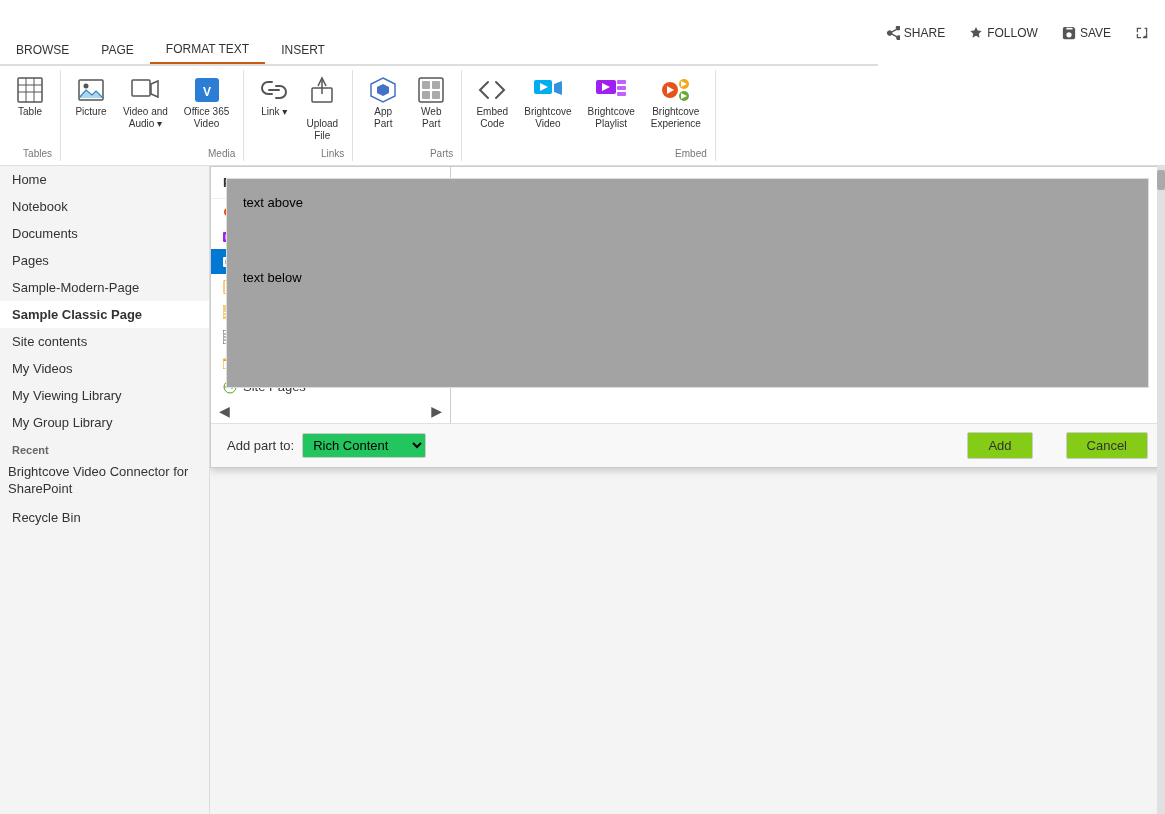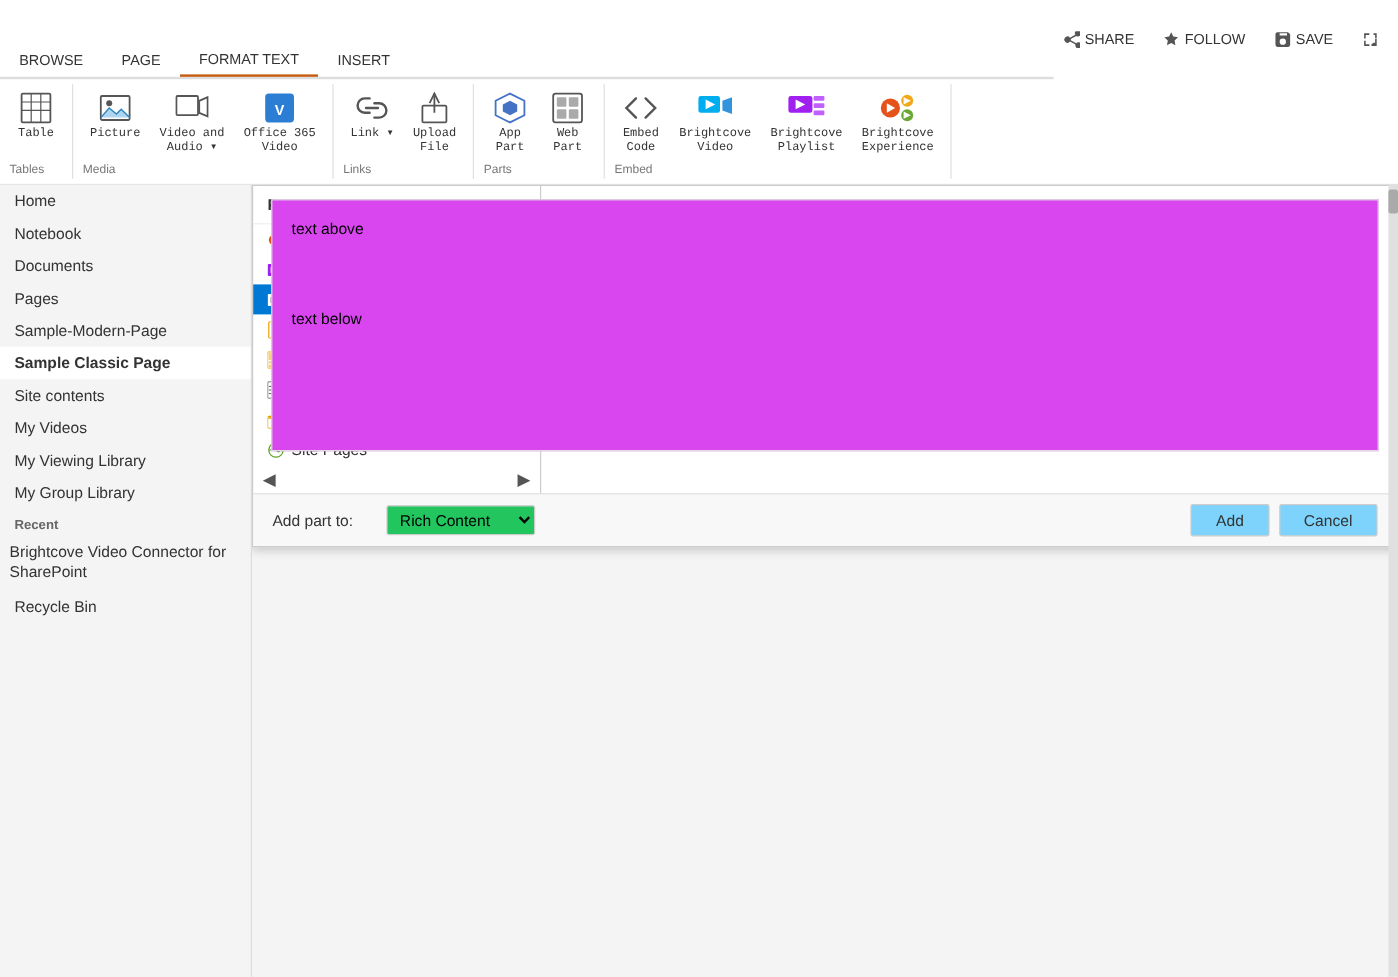--- a/index.html
+++ b/index.html
@@ -23,28 +23,28 @@
     .ribbon-actions { margin-left: auto; display: flex; align-items: center; gap: 8px; padding-right: 8px; justify-content: flex-end; }
     .ribbon-action-btn {
       display: flex; align-items: center; gap: 4px;
       font-size: 12px; color: #333; border: none; background: none; cursor: pointer; padding: 4px 8px;
     }
     .ribbon-action-btn svg { width: 14px; height: 14px; }
 
     .ribbon-content { display: flex; padding: 4px 0; background: #fff; }
     .ribbon-group { display: flex; flex-direction: column; border-right: 1px solid #e0e0e0; padding: 0 8px; }
     .ribbon-group-items { display: flex; gap: 4px; flex: 1; }
-    .ribbon-group-label { font-size: 10px; color: #777; text-align: left; margin-top: 2px; padding-bottom: 2px; }
+    .ribbon-group-label { font-size: 10px; color: #777; text-align: right; margin-top: 2px; padding-bottom: 2px; }
 
     .ribbon-btn {
       display: flex; flex-direction: column; align-items: center;
       padding: 4px 6px; cursor: pointer; border: none; background: none;
       font-size: 11px; color: #333; min-width: 40px; border-radius: 2px;
     }
-    .ribbon-btn .label { font-size: 10px; line-height: 1.2; font-family: Liberation Mono, monospace; }
+    .ribbon-btn .label { font-size: 10px; line-height: 1.2; }
 
     
     .sidebar { width: 210px; min-width: 210px; background: #f4f4f4; border-right: 1px solid #ddd; overflow-y: auto; }
     .sidebar-item {
       padding: 6px 12px; cursor: pointer; color: #333; font-size: 13px;
       display: flex; align-items: center; gap: 4px;
     }
     .sidebar-item.active { background: #fff; font-weight: 600; }
     .sidebar-item.bold-active { font-weight: 700; }
     .sidebar-section { padding: 8px 12px 2px 12px; font-size: 11px; color: #666; font-weight: 600; }
@@ -58,33 +58,33 @@
       padding: 5px 12px; cursor: pointer; font-size: 13px; color: #333;
       display: flex; align-items: center; gap: 6px;
     }
     .parts-list-item.selected { background: #0078d4; color: #fff; }
 
     .parts-nav { display: flex; justify-content: space-between; padding: 4px 8px; }
     .parts-nav-btn { background: none; border: none; cursor: pointer; font-size: 14px; color: #555; }
 
     .dialog-footer {
       border-top: 1px solid #e0e0e0; padding: 8px 16px;
-      display: flex; align-items: center; gap: 24px;
+      display: flex; align-items: center; gap: 4px;
       background: #f8f8f8;
     }
     .add-part-label { font-size: 13px; color: #333; margin-right: 4px; }
     .add-part-select {
       padding: 3px 20px 3px 6px; border: 1px solid #ccc; font-size: 13px;
       background: #22c55e; cursor: pointer; border-radius: 2px;
     }
 
     .dialog-actions { margin-left: auto; display: flex; gap: 8px; }
     .btn-primary {
-      padding: 5px 20px; background: #7dd3fc; border: 1px solid #ccc;
-      font-size: 13px; cursor: pointer; border-radius: 2px; color: #333;
+      padding: 5px 20px; background: #84cc16; border: 1px solid #ccc;
+      font-size: 13px; cursor: pointer; border-radius: 2px; color: #333; margin-left: 25px;
     }
     .text-line { margin-bottom: 60px; }
 
     
     .ribbon-icon-area { width: 32px; height: 32px; display: flex; align-items: center; justify-content: center; }
   </style>
 </head>
 <body>
 
 <div class="ribbon">
@@ -191,21 +191,21 @@
           <span class="label" style="white-space:pre-line;">Link ▾</span>
         </button>
         <button class="ribbon-btn">
           <div class="ribbon-icon-area">
             <svg width="28" height="28" viewBox="0 0 28 28">
                 <rect x="4" y="12" width="20" height="14" rx="1" fill="none" stroke="#555" stroke-width="1.5"></rect>
                 <polyline points="10,10 14,2 18,10" fill="none" stroke="#555" stroke-width="1.5"></polyline>
                 <line x1="14" y1="2" x2="14" y2="18" stroke="#555" stroke-width="1.5"></line>
               </svg>
           </div>
-          <span class="label" style="white-space:pre-line;">Upload
+          <span class="label" style="white-space:pre-line;margin-top:12px;">Upload
 File</span>
         </button>
       </div>
       <div class="ribbon-group-label">Links</div>
     </div>
 
     <div class="ribbon-group">
       <div class="ribbon-group-items">
         <button class="ribbon-btn">
           <div class="ribbon-icon-area">
@@ -411,21 +411,21 @@
           <option>Rich Content</option>
         </select>
         <div class="dialog-actions">
           <button class="btn-primary">Add</button>
           <button class="btn-primary">Cancel</button>
         </div>
       </div>
     </div>
 
     <div style="flex:1; padding:12px 16px; overflow-y:auto; background:#f4f4f4; margin-top:0;">
-      <div style="background:#d946ef; border:1px solid #ddd; min-height:210px; padding:16px; position:relative;">
+      <div style="background:#a3a3a3; border:1px solid #ddd; min-height:210px; padding:16px; position:relative;">
         <div class="text-line">text above</div>
         <div>text below</div>
       </div>
     </div>
   </div>
 
   <div style="position:absolute; right:0; top:0; width:8px; height:100%; background:#e0e0e0; display:flex; flex-direction:column; align-items:center;">
     <div style="width:8px; height:20px; background:#aaa; border-radius:2px; margin-top:4px;"></div>
   </div>
 </div>

